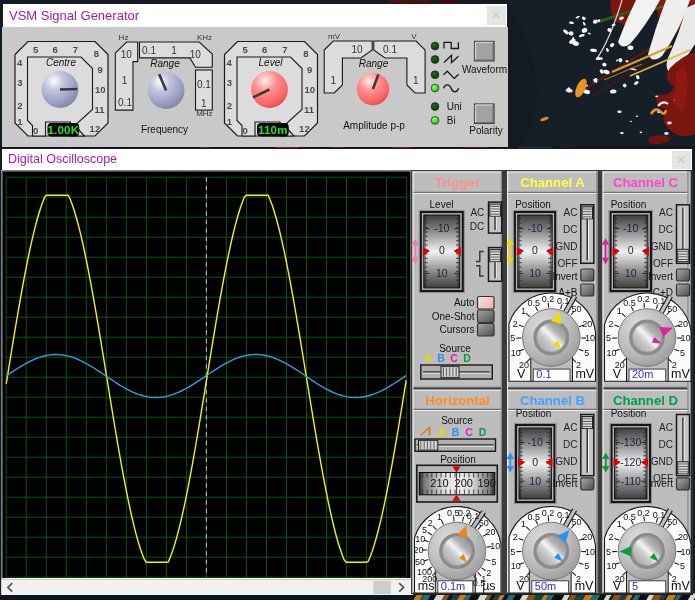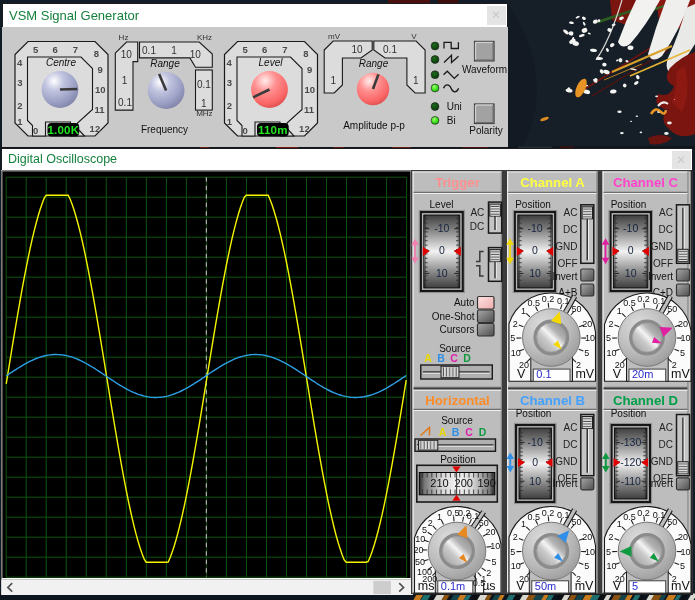--- a/index.html
+++ b/index.html
@@ -1,18 +1,18 @@
 <!DOCTYPE html>
 <html><head><meta charset="utf-8"><style>
 * { margin:0; padding:0; box-sizing:border-box; }
 body { width:695px; height:600px; overflow:hidden; font-family:"Liberation Sans",sans-serif; }
 #root { position:relative; width:695px; height:600px; background:#121c26; }
 .win { position:absolute; background:#c9c9c9; border:1px solid #1c1c1c; }
 .tbar { position:absolute; left:0; top:0; right:0; height:23px; background:#fff; }
-.tbar span { position:absolute; left:6px; top:4px; font-size:13px; color:#15803d; }
+.tbar span { position:absolute; left:6px; top:4px; font-size:13px; color:#a21caf; }
 .cbtn { position:absolute; width:19px; height:19px; top:1.5px; background:#e4e4e4; color:#cacaca;
         font-size:12px; text-align:center; line-height:19px; }
 </style></head><body>
 <div id="root">
 <svg width="695" height="600" viewBox="0 0 695 600" style="position:absolute;left:0;top:0">
       <rect x="0.00" y="0.00" width="695.00" height="600.00" fill="#121c26"></rect>
       <rect x="505.00" y="0.00" width="190.00" height="152.00" fill="#161f28"></rect>
       <path d="M505,0 Q560,80 520,152 L505,152 Z" fill="#131a23"></path>
       <line x1="598.00" y1="22.00" x2="652.00" y2="4.00" stroke="#2e5c20" stroke-width="2.5"></line>
       <line x1="640.00" y1="14.00" x2="676.00" y2="2.00" stroke="#3a6a28" stroke-width="2"></line>

